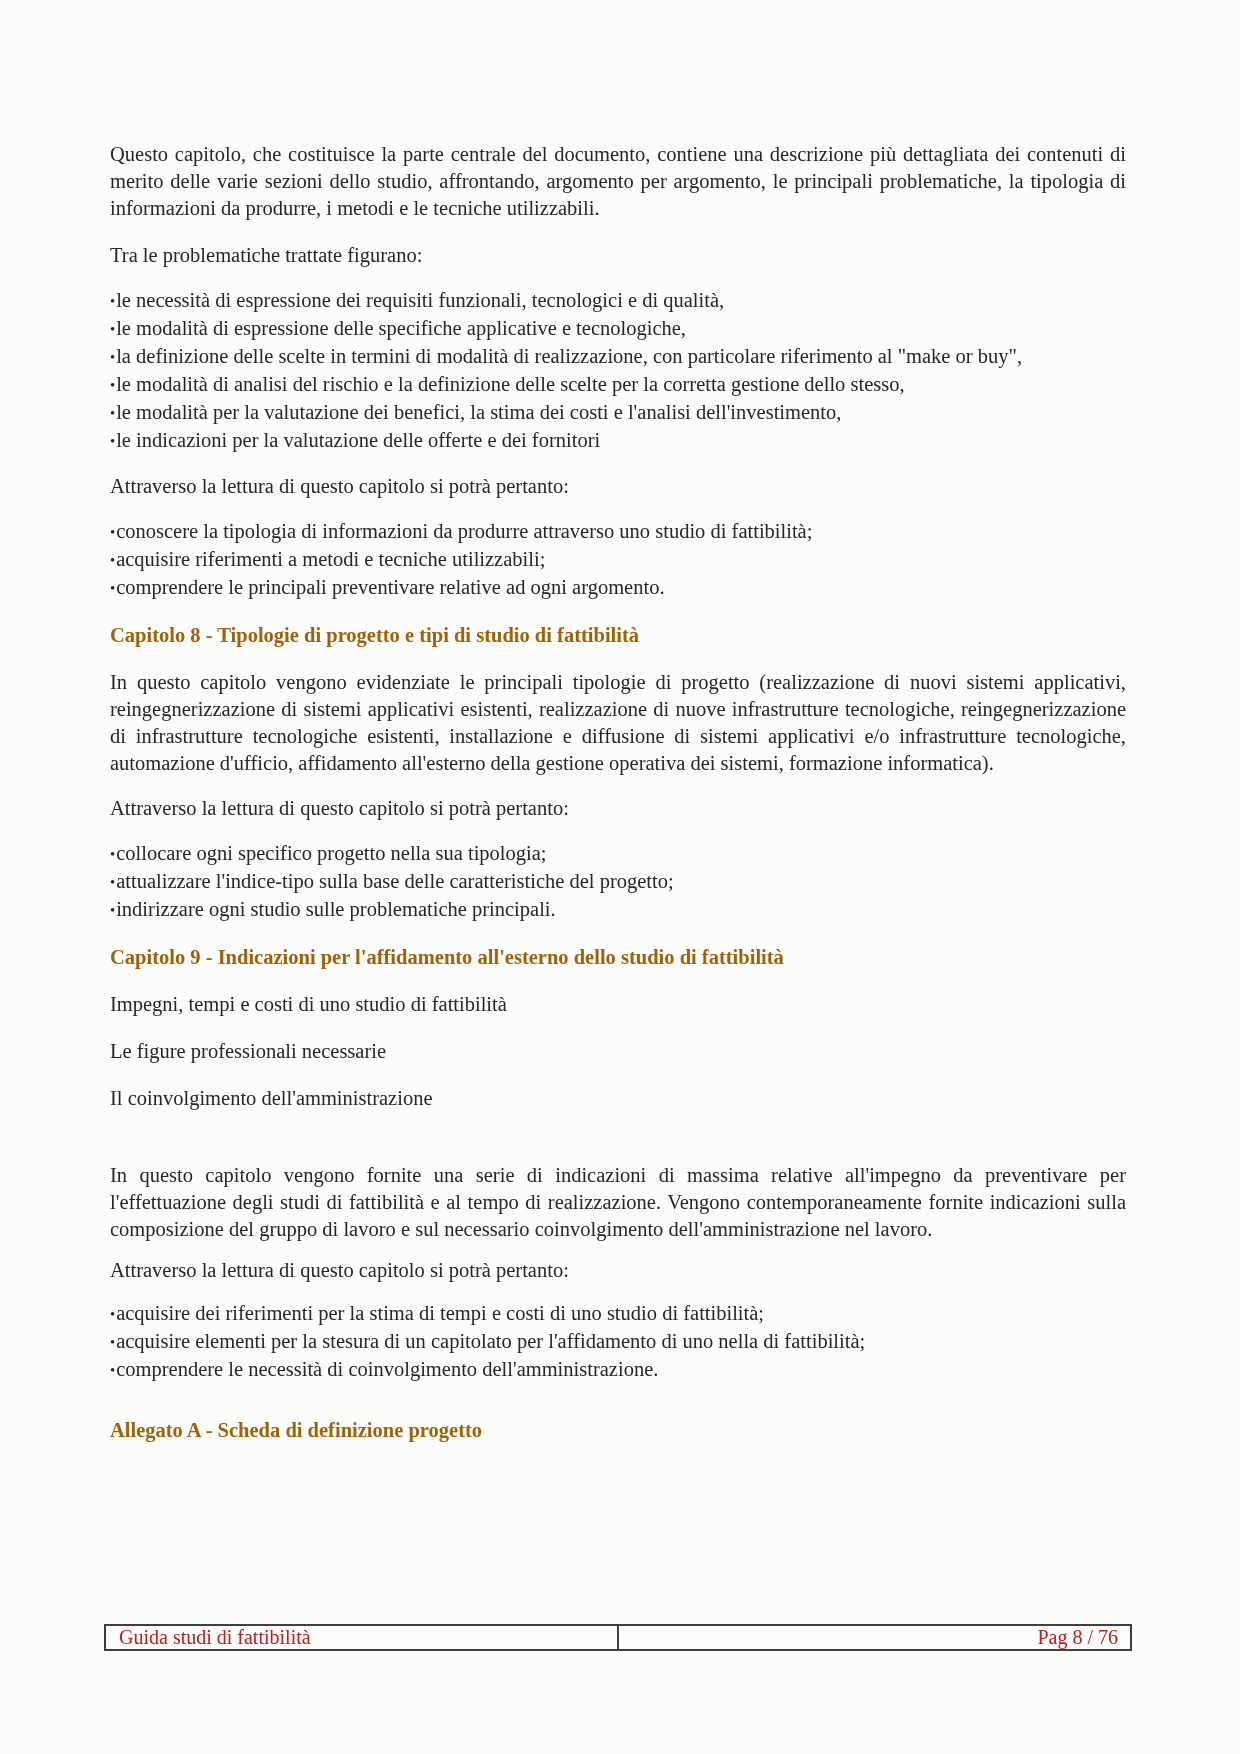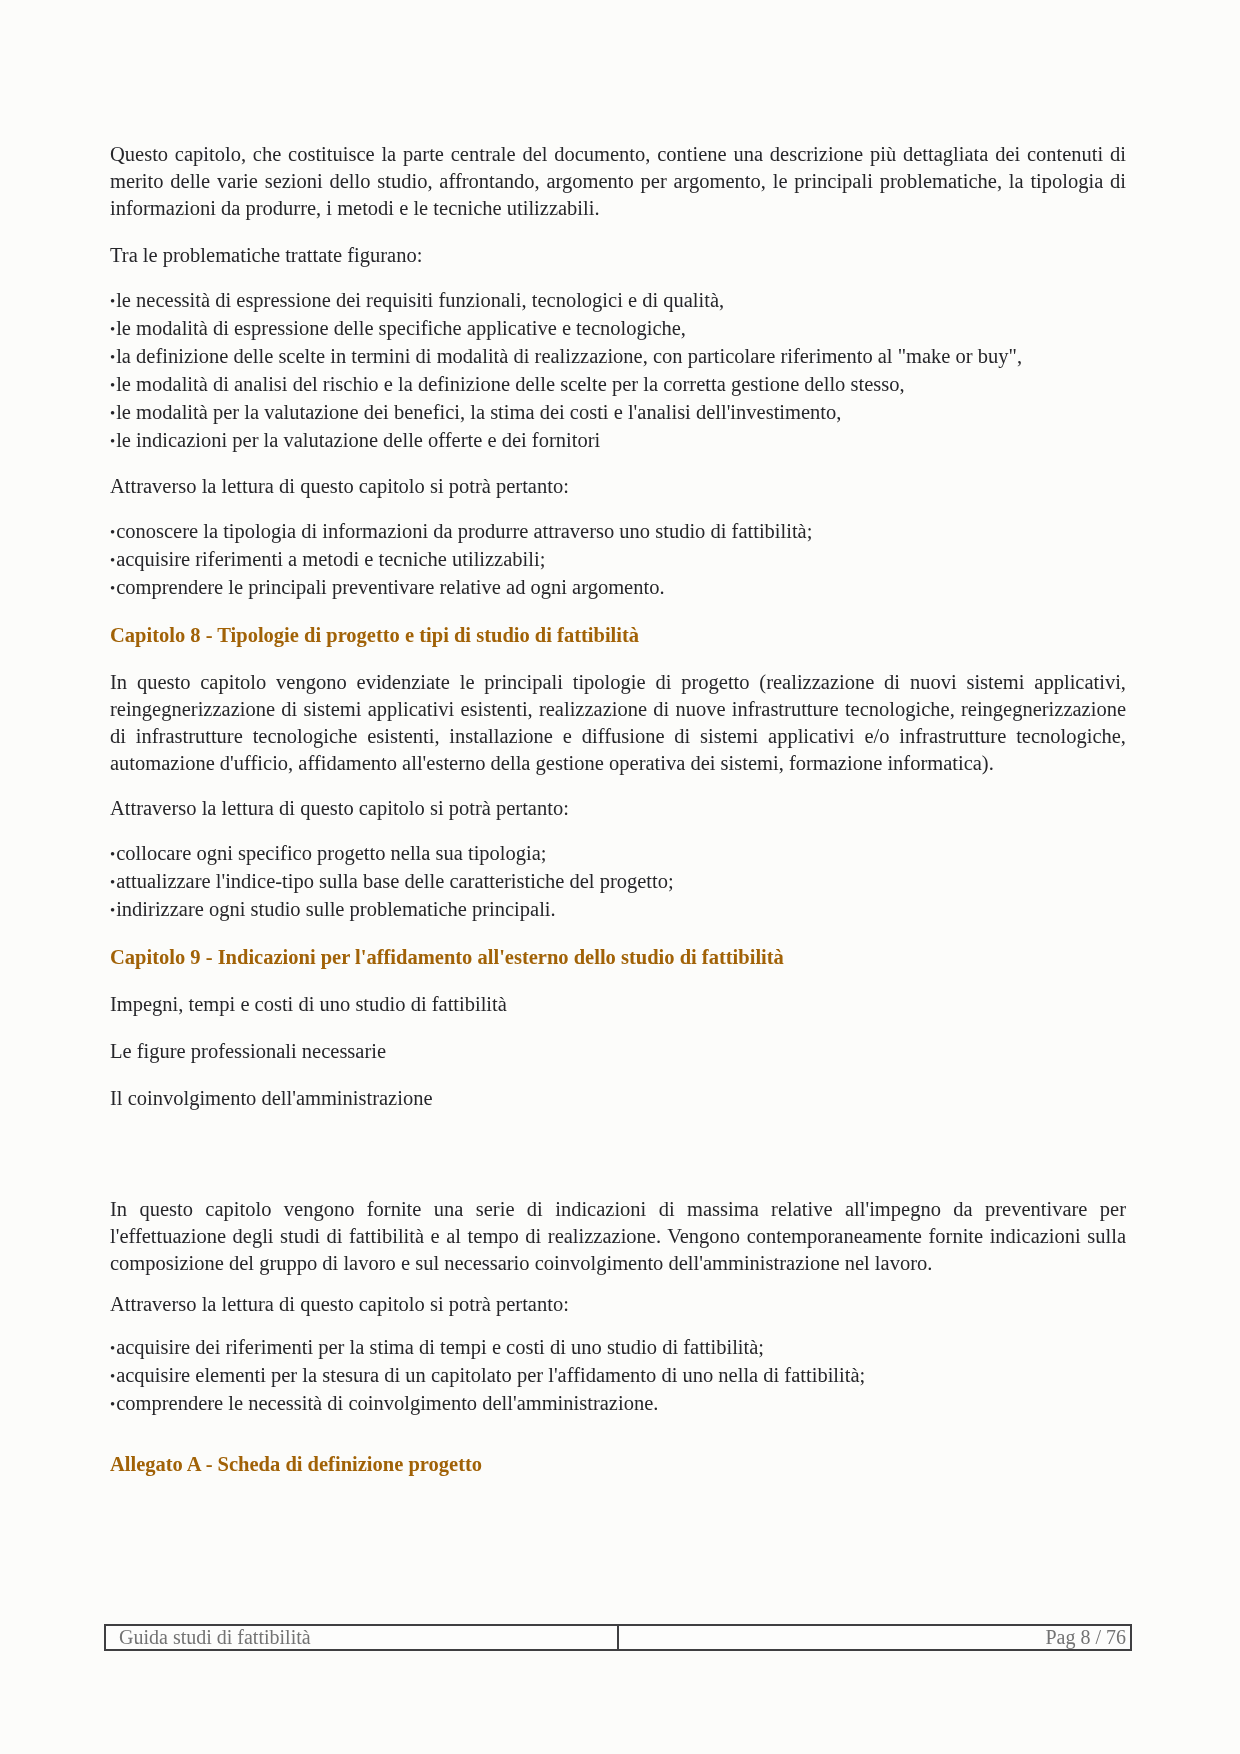--- a/index.html
+++ b/index.html
@@ -24,43 +24,43 @@
   .justify { text-align:justify; }
   .heading { font-weight:bold; font-size:20.5px; line-height:27px; color:#a16207; }
   .blist { list-style:none; }
   .blist li { line-height:26px; }
   .bm { font-size:0.72em; margin-right:1px; position:relative; top:-1px; }
   .gap14 { margin-top:14px; }
   .gap16 { margin-top:16px; }
   .gap18 { margin-top:18px; }
   .gap20 { margin-top:20px; }
   .gap44 { margin-top:33px; }
-  .gap70 { margin-top:84px; }
+  .gap70 { margin-top:50px; }
   .footer {
     position:absolute;
     left:104px; top:1624px;
     width:1028px; height:27px;
     border:2px solid #3f3f41;
     display:flex;
     font-size:20px;
     line-height:23px;
-    color:#737373;
+    color:#b91c1c;
     background:#fdfdfc;
   }
   .footer-left {
     width:513px;
     border-right:2px solid #3f3f41;
     padding-left:13px;
     overflow:hidden;
     white-space:nowrap;
   }
   .footer-right {
     flex:1;
     text-align:right;
-    padding-right:4px;
+    padding-right:12px;
     white-space:nowrap;
   }
 </style>
 </head>
 <body>
 
 <div class="page">
   <div class="content">
 
     <p class="para justify">Questo capitolo, che costituisce la parte centrale del documento, contiene una descrizione più dettagliata dei contenuti di merito delle varie sezioni dello studio, affrontando, argomento per argomento, le principali problematiche, la tipologia di informazioni da produrre, i metodi e le tecniche utilizzabili.</p>

